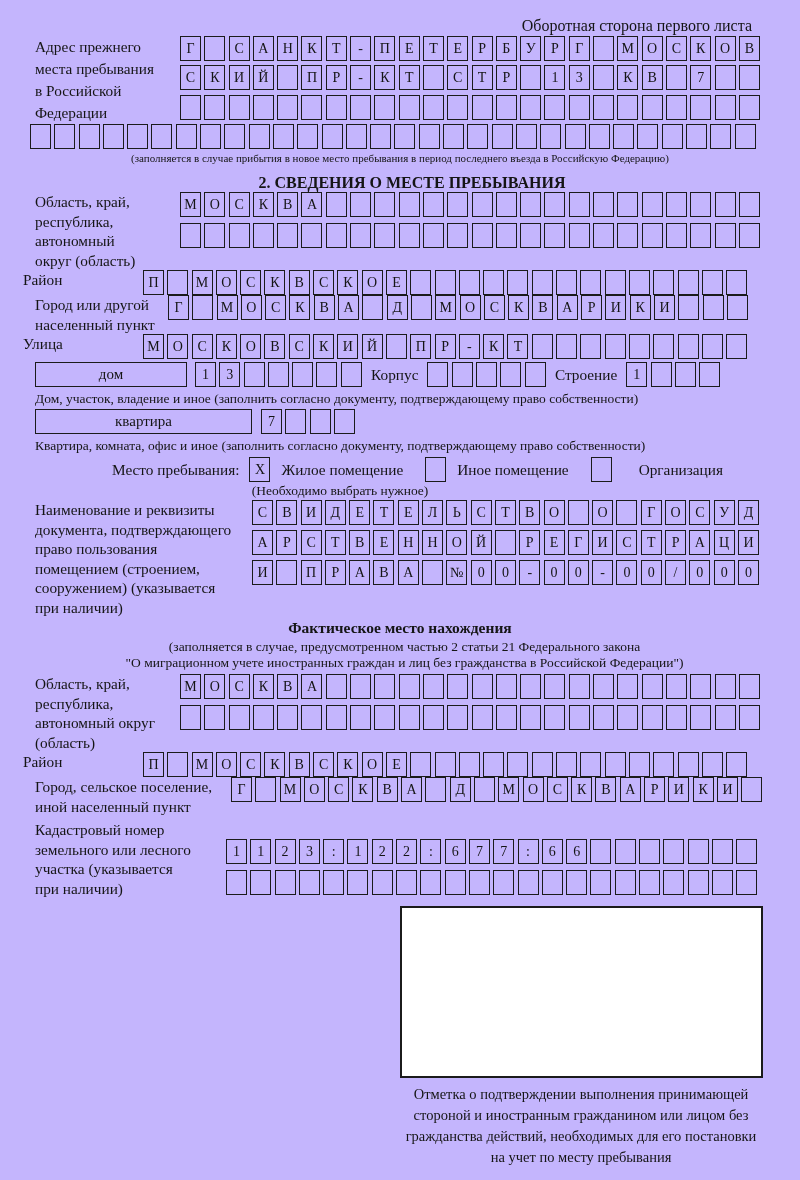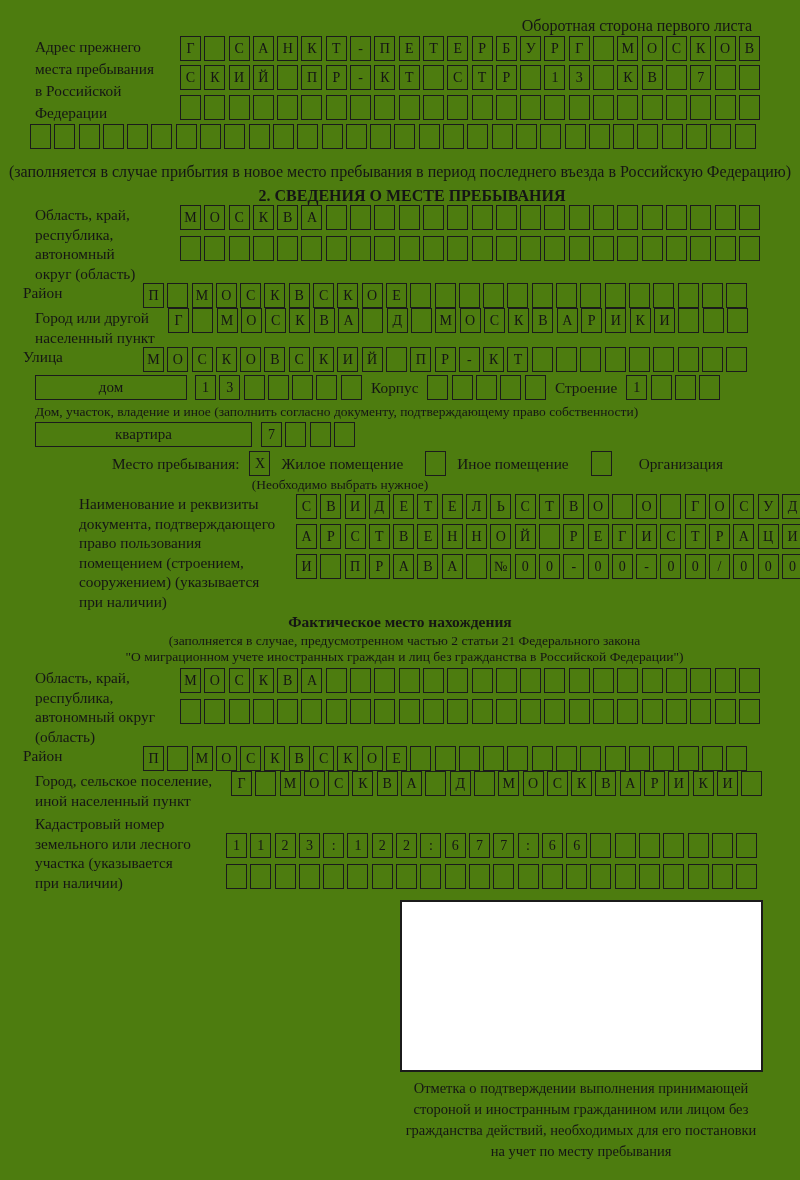--- a/index.html
+++ b/index.html
@@ -1,35 +1,35 @@
 <!DOCTYPE html>
 <html><head>
 <meta charset="utf-8">
 <style>
   html,body{margin:0;padding:0;background:#fff;}
-  .page{position:relative;width:800px;height:1180px;background:#4d7c0f;overflow:hidden;
+  .page{position:relative;width:800px;height:1180px;background:#c4b5fd;overflow:hidden;
         font-family:"Liberation Serif","DejaVu Serif",serif;color:#151515;}
   .hdr-note{padding:16px 48px 0 0;text-align:right;font-size:16px;line-height:20px;}
   .row{display:flex;align-items:flex-start;}
   .lbl{flex:0 0 auto;margin-left:35px;font-size:15.3px;line-height:19.5px;}
   .lbl29{line-height:22px;}
   .w145{width:145px;} .w120{width:120px;margin-left:23px;} .w133{width:133px;}
   .w217{width:217px;} .w196{width:196px;} .w191{width:191px;}
   .cellcol{display:flex;flex-direction:column;}
   .cellrow{display:flex;flex-wrap:nowrap;}
   .mb4 .cellrow{margin-bottom:4.3px;}
   .mb6 .cellrow{margin-bottom:6px;}
   .mb5 .cellrow{margin-bottom:5px;}
   .cell{box-sizing:border-box;flex:0 0 auto;width:21px;height:25px;border:1.6px solid #1b1b1b;
         margin-right:3.3px;display:flex;align-items:center;justify-content:center;
         font-size:14px;line-height:1;}
   .ml30{margin-left:30px;margin-top:0px;}
-  .note{font-size:16px;line-height:15px;text-align:center;margin-top:15px;}
+  .note{font-size:11px;line-height:15px;text-align:center;margin-top:2px;}
   .sec-title{font-size:16px;font-weight:bold;text-align:center;line-height:19px;margin-top:7px;padding-left:24px;}
-  .mt3{margin-top:3px;} .mt2{margin-top:2px;padding-left:44px;} .mt4{margin-top:4px;}
+  .mt3{margin-top:3px;} .mt2{margin-top:2px;} .mt4{margin-top:4px;}
   .wbox{box-sizing:border-box;height:25px;border:1.6px solid #1b1b1b;display:flex;
         align-items:center;justify-content:center;font-size:15px;flex:0 0 auto;}
   .wbox-dom{width:152px;margin-left:35px;margin-right:8px;}
   .wbox-kv{width:217px;margin-left:35px;margin-right:9px;}
   .inl-lbl{font-size:15.3px;line-height:25px;flex:0 0 auto;padding:0 9px 0 6px;}
   .caption{margin-left:35px;font-size:13.5px;line-height:15px;margin-top:4px;}
   .stayrow{margin-left:35px;margin-top:4px;align-items:center;justify-content:center;}
   .stay-lbl{font-size:15.3px;margin-right:10px;}
   .opt-lbl{font-size:15.3px;margin-left:11px;margin-right:22px;}
   .opt-lbl.last{margin-right:0;margin-left:27px;}
@@ -362,20 +362,21 @@
 
   <div class="row mt3">
     <div class="wbox wbox-kv">квартира</div>
     <div class="cellrow">
         <span class="cell">7</span>
         <span class="cell"></span>
         <span class="cell"></span>
         <span class="cell"></span>
       </div>
   </div>
+  <div class="caption">Квартира, комната, офис и иное (заполнить согласно документу, подтверждающему право собственности)</div>
 
   <div class="row stayrow">
     <span class="stay-lbl">Место пребывания:</span>
     <span class="cell chk">X</span>
     <span class="opt-lbl">Жилое помещение</span>
     <span class="cell chk"></span>
     <span class="opt-lbl">Иное помещение</span>
     <span class="cell chk"></span>
     <span class="opt-lbl last">Организация</span>
   </div>

